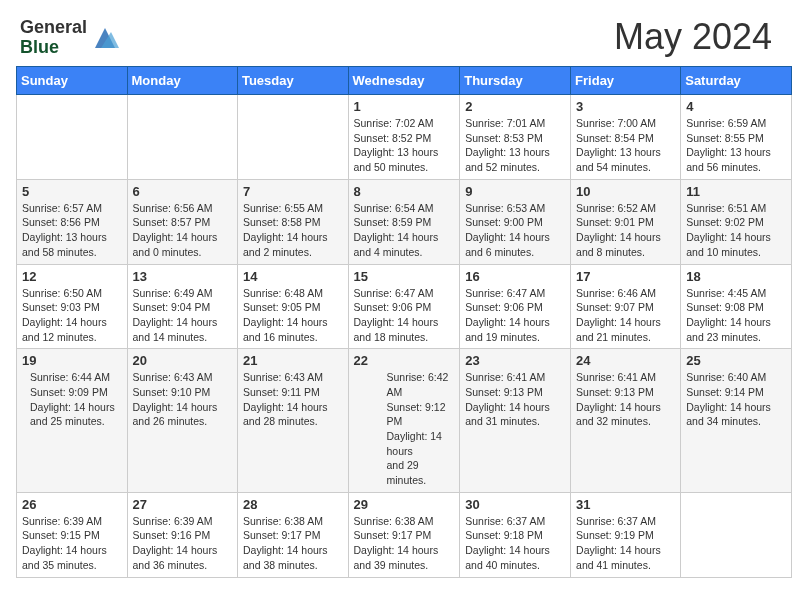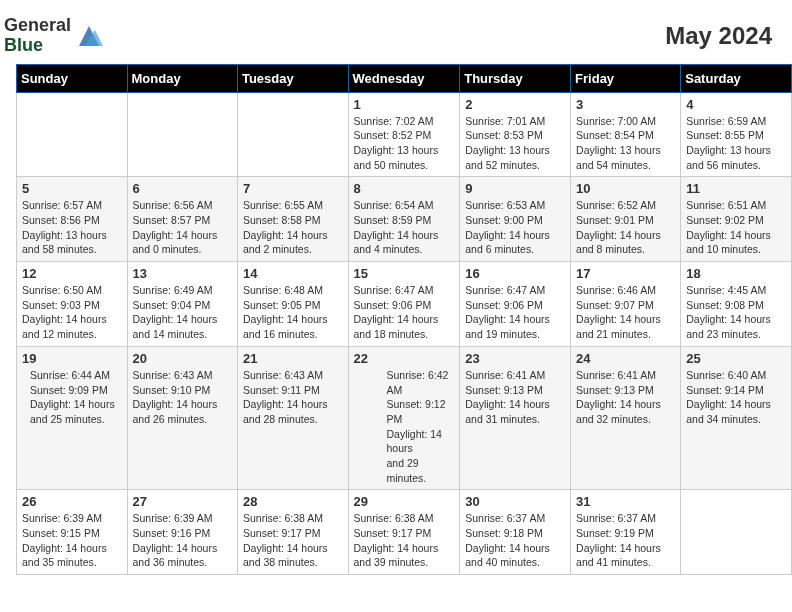--- a/index.html
+++ b/index.html
@@ -1,34 +1,34 @@
 <!DOCTYPE html>
 <html><head>
   <meta charset="utf-8">
   <style>
     * { box-sizing: border-box; margin: 0; padding: 0; }
     body { font-family: Arial, sans-serif; background: #fff; width: 792px; min-height: 612px; }
     
-    .header { display: flex; justify-content: space-between; align-items: center; padding: 16px 20px 8px 4px; }
+    .header { display: flex; justify-content: space-between; align-items: flex-end; padding: 16px 20px 8px 20px; }
     
     .logo { display: flex; align-items: center; }
     .logo-text { display: flex; flex-direction: column; line-height: 1.1; }
     .logo-general { font-size: 18px; font-weight: bold; color: #333; }
     .logo-blue { font-size: 18px; font-weight: bold; color: #14532d; }
     .logo-icon { width: 28px; height: 28px; margin-left: 4px; }
     
     .title-block { text-align: right; }
-    .cal-title { font-size: 24px; font-weight: bold; color: #333; }
+    .cal-title { font-size: 36px; font-weight: normal; color: #333; }
     .cal-subtitle { font-size: 16px; color: #333; margin-top: 2px; }
     
     .calendar { width: 100%; border-collapse: collapse; margin: 0 8px; }
     .calendar-wrapper { padding: 0 8px 8px 8px; }
     
     .calendar thead th {
-      background-color: #000000;
+      background-color: #3b82f6;
       color: #fff;
       font-size: 13px;
       font-weight: bold;
       padding: 6px 4px;
       text-align: left;
       border: 1px solid #1a5da0;
     }
     
     .calendar tbody td {
       border: 1px solid #ccc;

